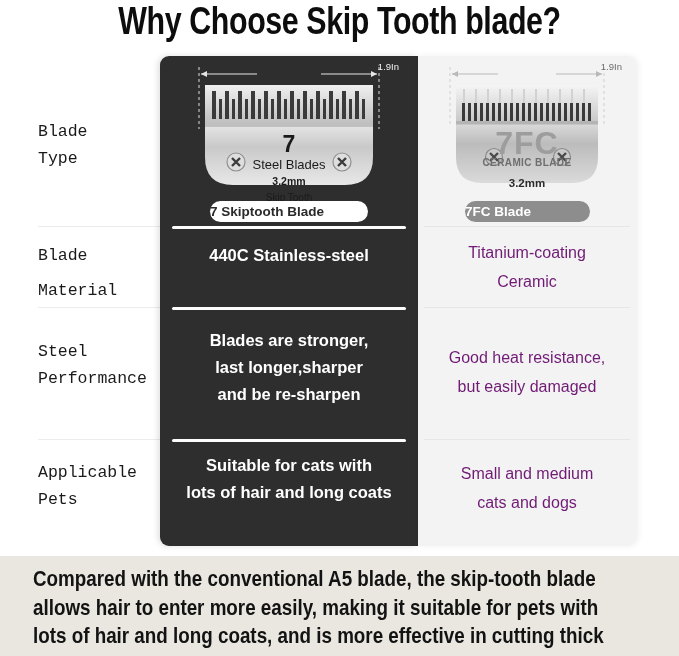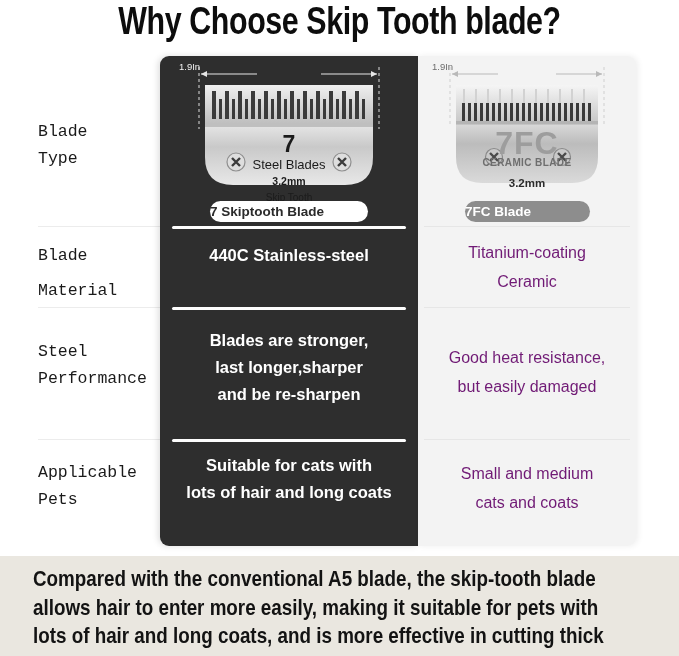--- a/index.html
+++ b/index.html
@@ -73,21 +73,21 @@
     position:absolute;left:12px;width:234px;height:3px;background:#fdfdfd;border-radius:2px;
   }
   .hr-grey{
     position:absolute;left:6px;width:206px;height:1px;background:#e6e6e6;
   }
 
   
   .blade-wrap{position:absolute;}
   .dim{
     position:absolute;top:0;left:0;width:100%;
-    text-align:left;font-size:9.5px;
+    text-align:right;font-size:9.5px;
     font-family:"Liberation Sans", sans-serif;
   }
   .dim-dark{color:#f0f0f0;}
   .dim-light{color:#6d6d6d;}
 
   .pill{
     position:absolute;
     height:21px;line-height:21px;
     border-radius:11px;
     font-size:13.5px;font-weight:bold;
@@ -332,20 +332,20 @@
 
     <div class="celltext light-text" style="left:0px;top:287px;width:218px;">
       <div>Good heat resistance,</div>
       <div>but easily damaged</div>
     </div>
 
     <div class="hr-grey" style="top:383px;"></div>
 
     <div class="celltext light-text" style="left:4px;top:403px;width:210px;">
       <div>Small and medium</div>
-      <div>cats and coats</div>
+      <div>cats and dogs</div>
     </div>
   </div>
 </div>
 
 <div class="caption">
   <p>Compared with the conventional A5 blade, the skip-tooth blade allows hair to enter more easily, making it suitable for pets with lots of hair and long coats, and is more effective in cutting thick and long coats.</p>
 </div>
 
 </body></html>

